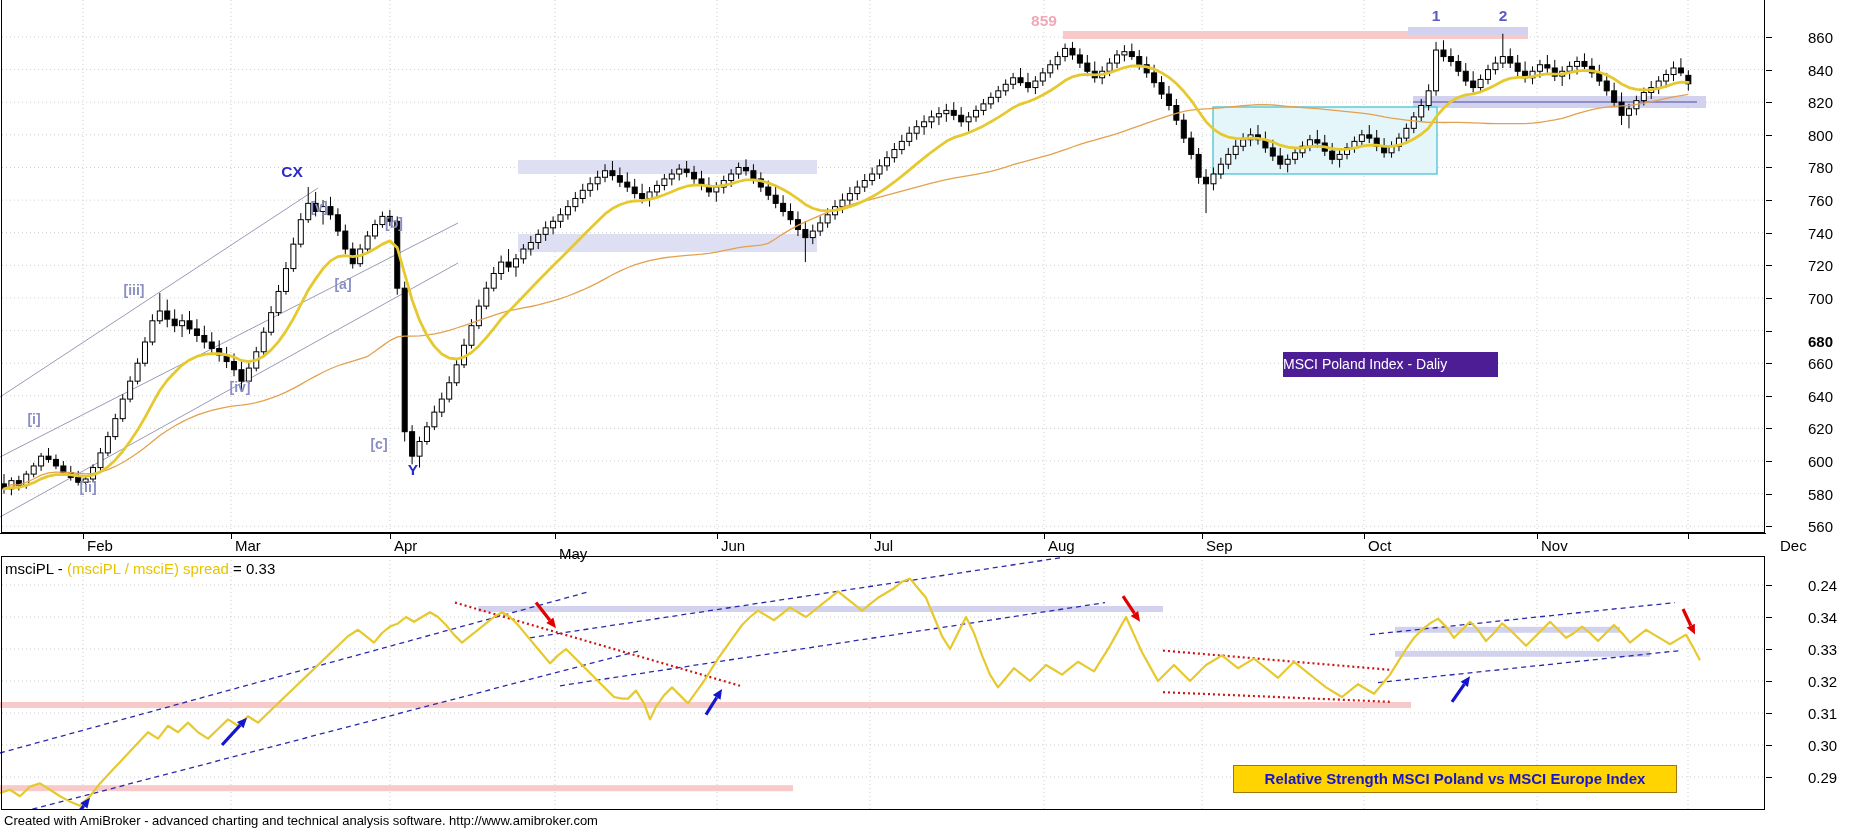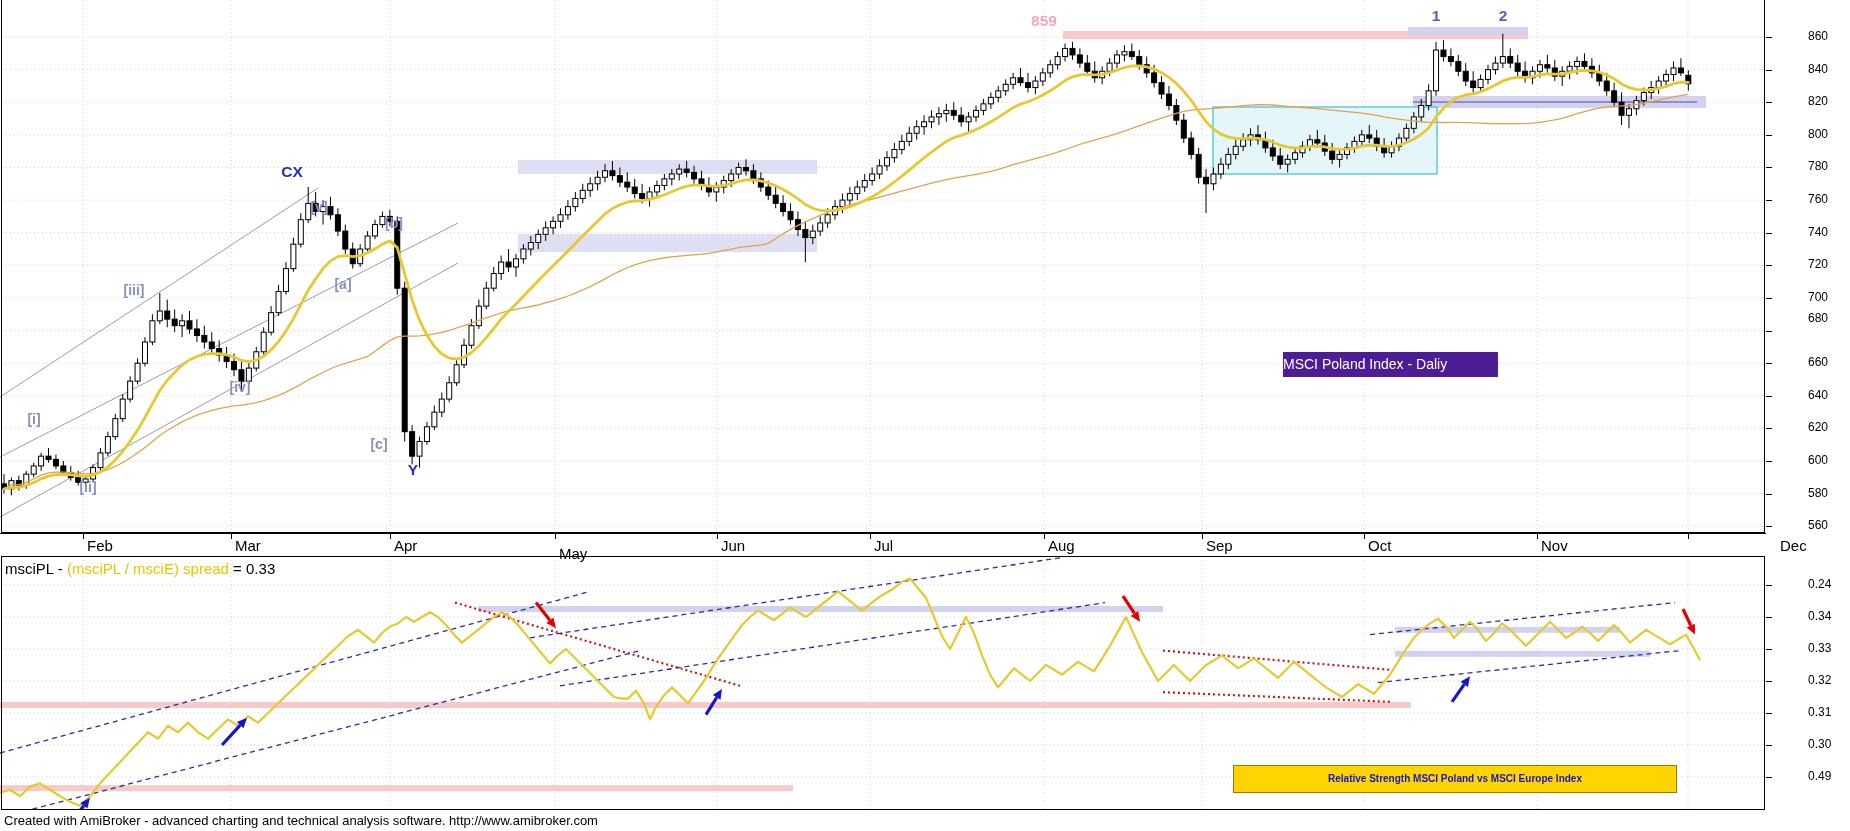--- a/index.html
+++ b/index.html
@@ -2,28 +2,28 @@
 <html><head>
 <meta charset="utf-8">
 <style>
   html,body{margin:0;padding:0;background:#fff;}
   #app{position:relative;width:1850px;height:831px;background:#fff;overflow:hidden;
        font-family:"Liberation Sans",sans-serif;}
   .abs{position:absolute;}
   .panel-title{font-size:15px;color:#000;white-space:nowrap;letter-spacing:0;}
   .panel-title .orange{color:#f09030;}
   .panel-title .yellow{color:#e8c400;}
-  .axis-label{font-size:12px;color:#000;white-space:nowrap;}
+  .axis-label{font-size:15px;color:#000;white-space:nowrap;}
   .tickmark{background:#000;}
   .month-label{font-size:15px;color:#000;white-space:nowrap;}
   .month-tick{position:absolute;top:0;width:1px;height:5px;background:#000;}
   #month-strip{border-top:1px solid #000;}
   .info-box{background:#4c1d95;color:#fff;font-size:14px;text-align:left;line-height:25px;}
   .rs-label{background:#ffd400;border:1px solid #a07800;color:#1515cc;font-weight:bold;
-            font-size:10px;text-align:center;line-height:25px;}
+            font-size:15px;text-align:center;line-height:25px;}
   #footer{font-size:13px;color:#000;}
   svg{display:block;}
 </style>
 </head>
 <body>
 
 <div id="app">
 
   <svg id="main-svg" class="abs" style="left:0;top:0" width="1850" height="533">
       <line x1="2" y1="37" x2="1764" y2="37" stroke="#cfcfcf" stroke-width="1" stroke-dasharray="1,3"></line>
@@ -639,21 +639,21 @@
       <div class="abs axis-label" style="left: 1808px; top: 159.48px;">780</div>
       <div class="abs tickmark" style="left: 1766px; width: 6px; height: 1px; top: 200.1px;"></div>
       <div class="abs axis-label" style="left: 1808px; top: 192.1px;">760</div>
       <div class="abs tickmark" style="left: 1766px; width: 6px; height: 1px; top: 232.72px;"></div>
       <div class="abs axis-label" style="left: 1808px; top: 224.72px;">740</div>
       <div class="abs tickmark" style="left: 1766px; width: 6px; height: 1px; top: 265.34px;"></div>
       <div class="abs axis-label" style="left: 1808px; top: 257.34px;">720</div>
       <div class="abs tickmark" style="left: 1766px; width: 6px; height: 1px; top: 297.96px;"></div>
       <div class="abs axis-label" style="left: 1808px; top: 289.96px;">700</div>
       <div class="abs tickmark" style="left: 1766px; width: 6px; height: 1px; top: 330.58px;"></div>
-      <div class="abs axis-label" style="left: 1808px; top: 311px;">680</div>
+      <div class="abs axis-label" style="left: 1808px; top: 333px; font-weight: bold;">680</div>
       <div class="abs tickmark" style="left: 1766px; width: 6px; height: 1px; top: 363.2px;"></div>
       <div class="abs axis-label" style="left: 1808px; top: 355.2px;">660</div>
       <div class="abs tickmark" style="left: 1766px; width: 6px; height: 1px; top: 395.82px;"></div>
       <div class="abs axis-label" style="left: 1808px; top: 387.82px;">640</div>
       <div class="abs tickmark" style="left: 1766px; width: 6px; height: 1px; top: 428.44px;"></div>
       <div class="abs axis-label" style="left: 1808px; top: 420.44px;">620</div>
       <div class="abs tickmark" style="left: 1766px; width: 6px; height: 1px; top: 461.06px;"></div>
       <div class="abs axis-label" style="left: 1808px; top: 453.06px;">600</div>
       <div class="abs tickmark" style="left: 1766px; width: 6px; height: 1px; top: 493.68px;"></div>
       <div class="abs axis-label" style="left: 1808px; top: 485.68px;">580</div>
@@ -667,15 +667,15 @@
       <div class="abs axis-label" style="left: 1808px; top: 609px;">0.34</div>
       <div class="abs tickmark" style="left: 1766px; width: 6px; height: 1px; top: 649px;"></div>
       <div class="abs axis-label" style="left: 1808px; top: 641px;">0.33</div>
       <div class="abs tickmark" style="left: 1766px; width: 6px; height: 1px; top: 681px;"></div>
       <div class="abs axis-label" style="left: 1808px; top: 673px;">0.32</div>
       <div class="abs tickmark" style="left: 1766px; width: 6px; height: 1px; top: 713px;"></div>
       <div class="abs axis-label" style="left: 1808px; top: 705px;">0.31</div>
       <div class="abs tickmark" style="left: 1766px; width: 6px; height: 1px; top: 745px;"></div>
       <div class="abs axis-label" style="left: 1808px; top: 737px;">0.30</div>
       <div class="abs tickmark" style="left: 1766px; width: 6px; height: 1px; top: 777px;"></div>
-      <div class="abs axis-label" style="left: 1808px; top: 769px;">0.49</div>
+      <div class="abs axis-label" style="left: 1808px; top: 769px;">0.29</div>
     </div>
 </div>
 
 </body></html>

